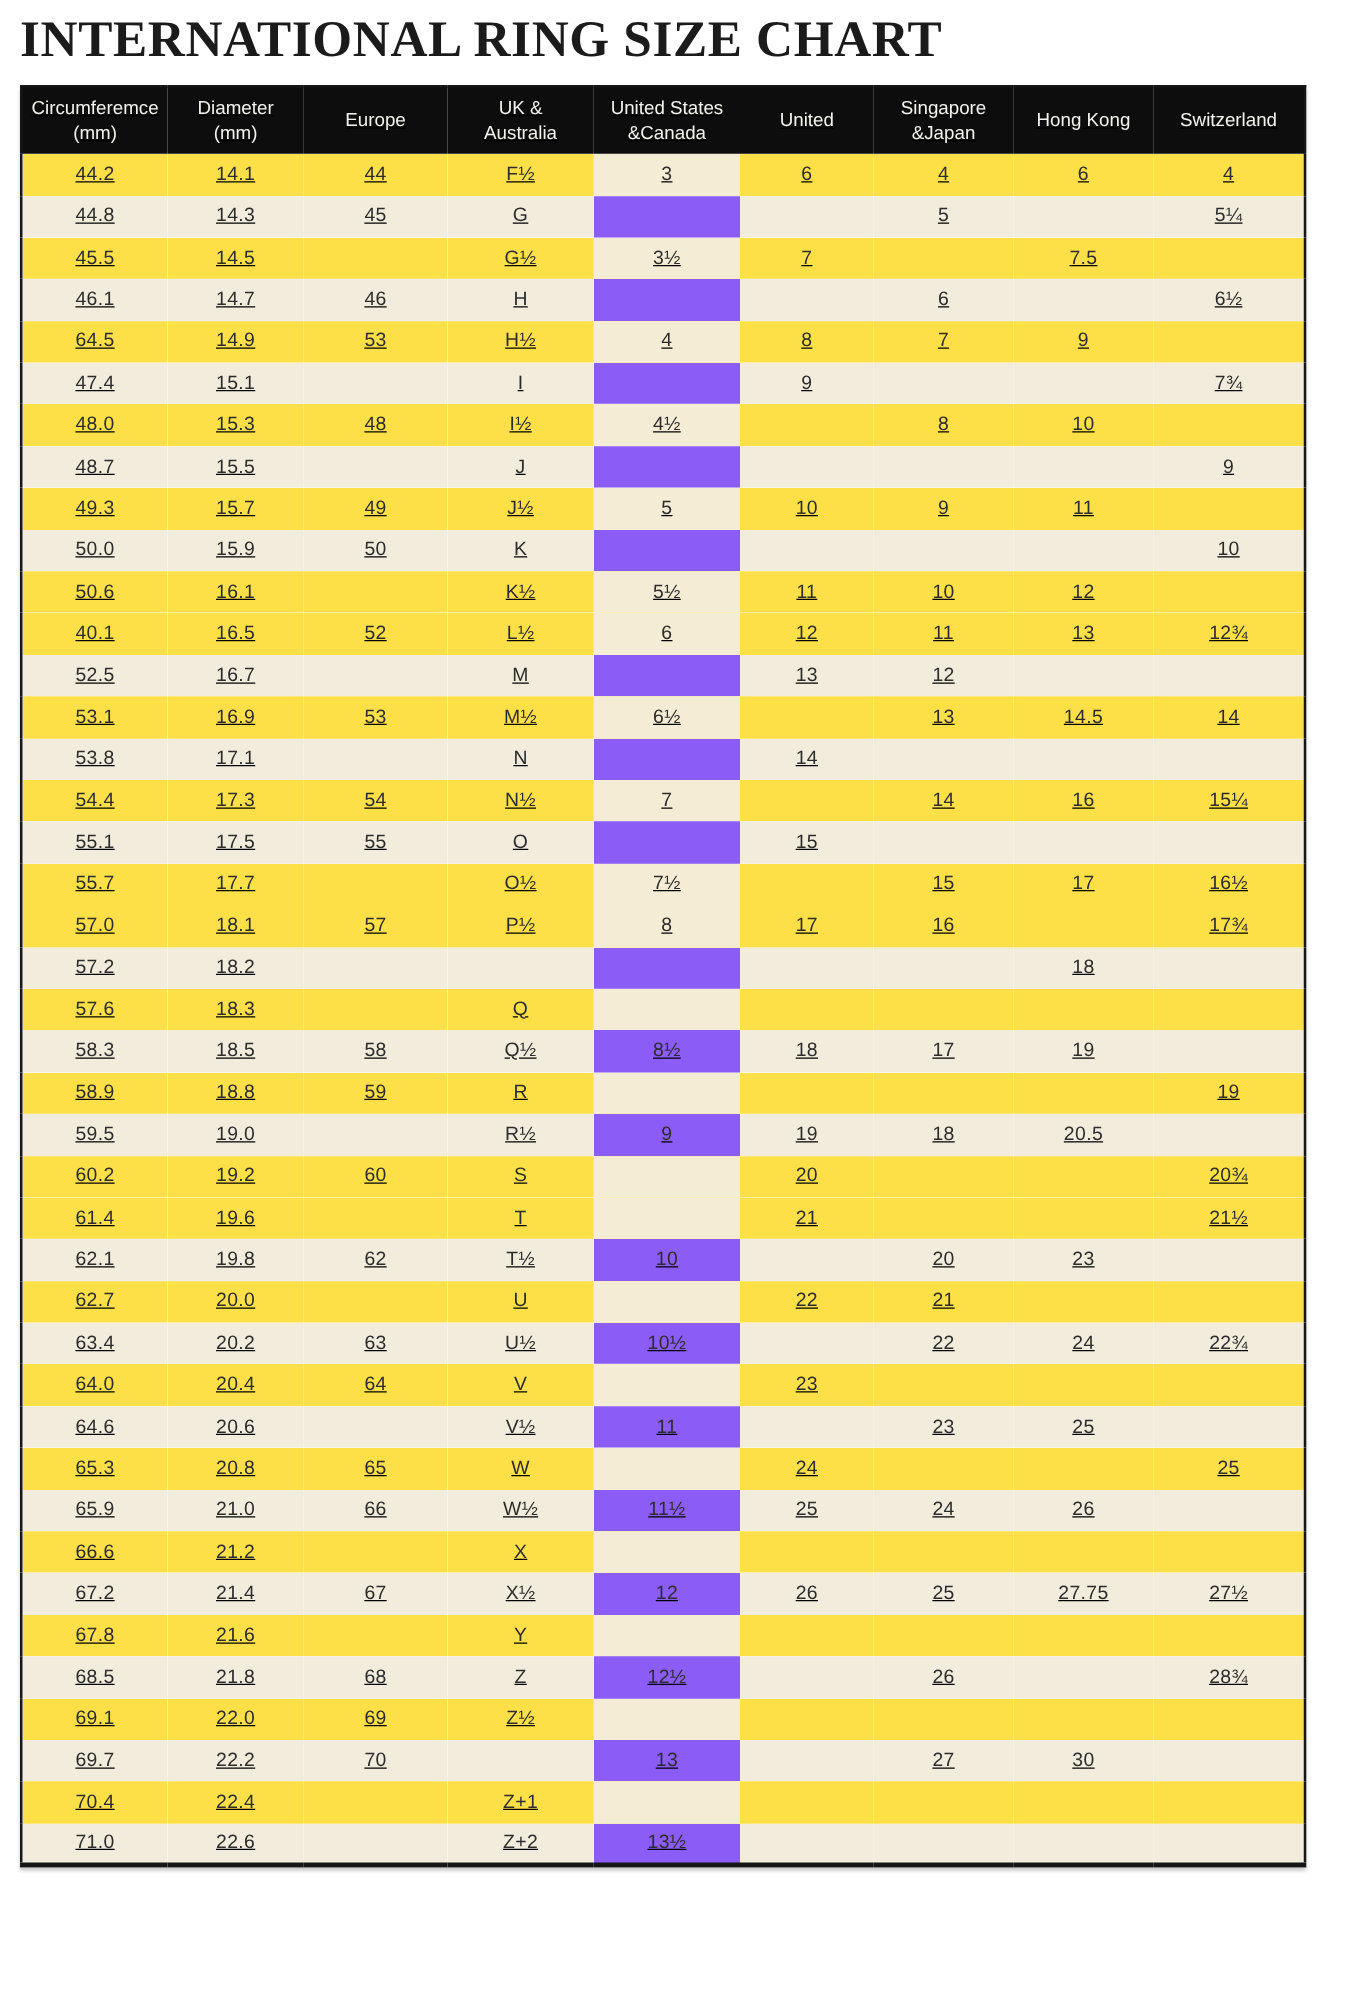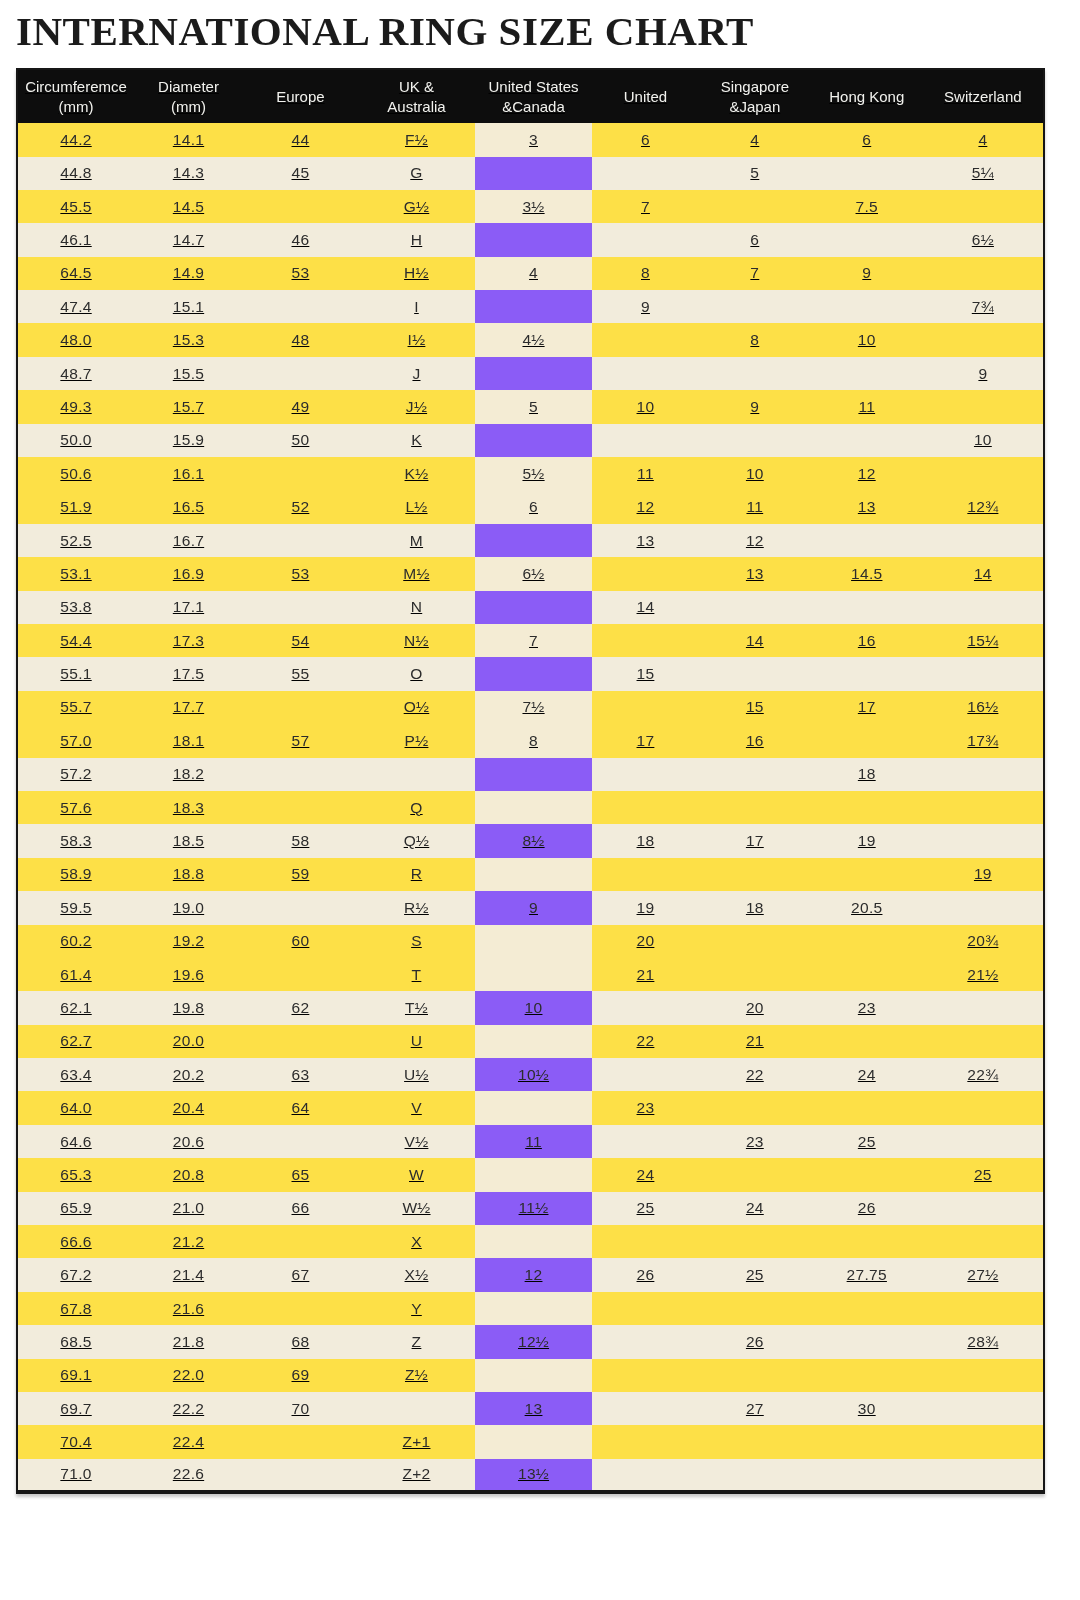--- a/index.html
+++ b/index.html
@@ -234,21 +234,21 @@
           <td>16.1</td>
           <td></td>
           <td>K½</td>
           <td class="us">5½</td>
           <td>11</td>
           <td>10</td>
           <td>12</td>
           <td></td>
         </tr>
         <tr class="odd">
-          <td>51.9</td>
+          <td>40.1</td>
           <td>16.5</td>
           <td>52</td>
           <td>L½</td>
           <td class="us">6</td>
           <td>12</td>
           <td>11</td>
           <td>13</td>
           <td>12¾</td>
         </tr>
         <tr class="even">

